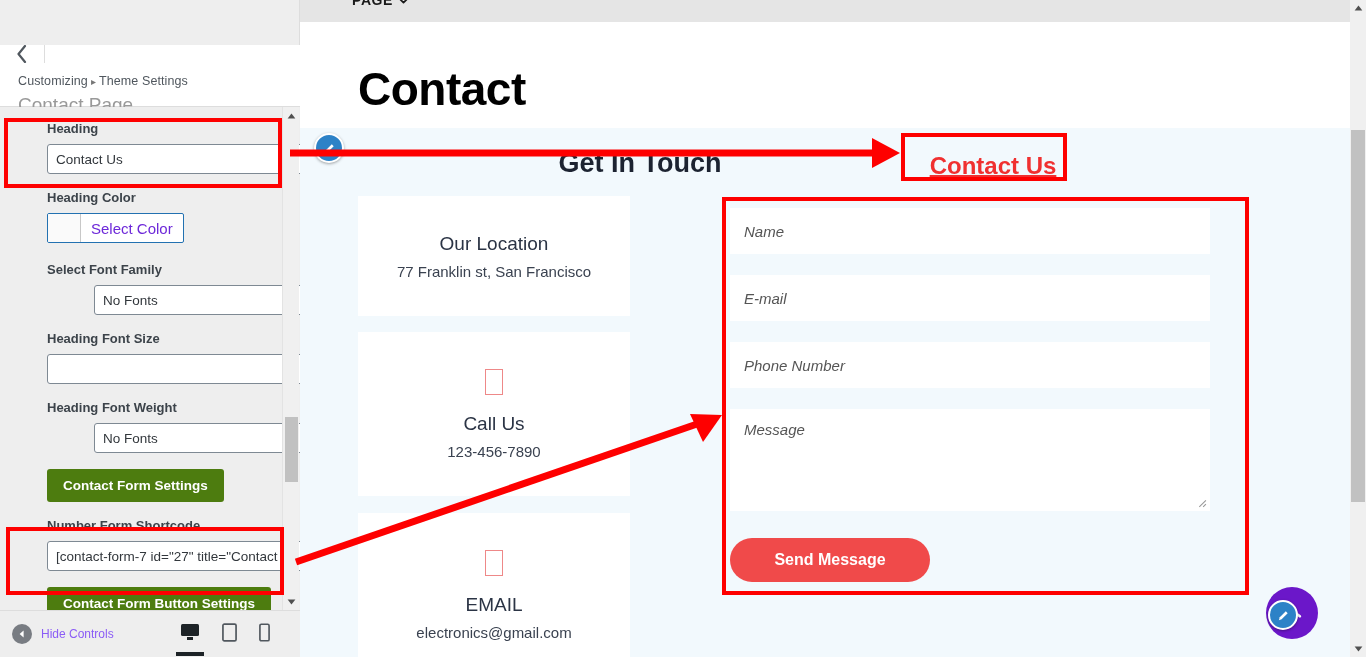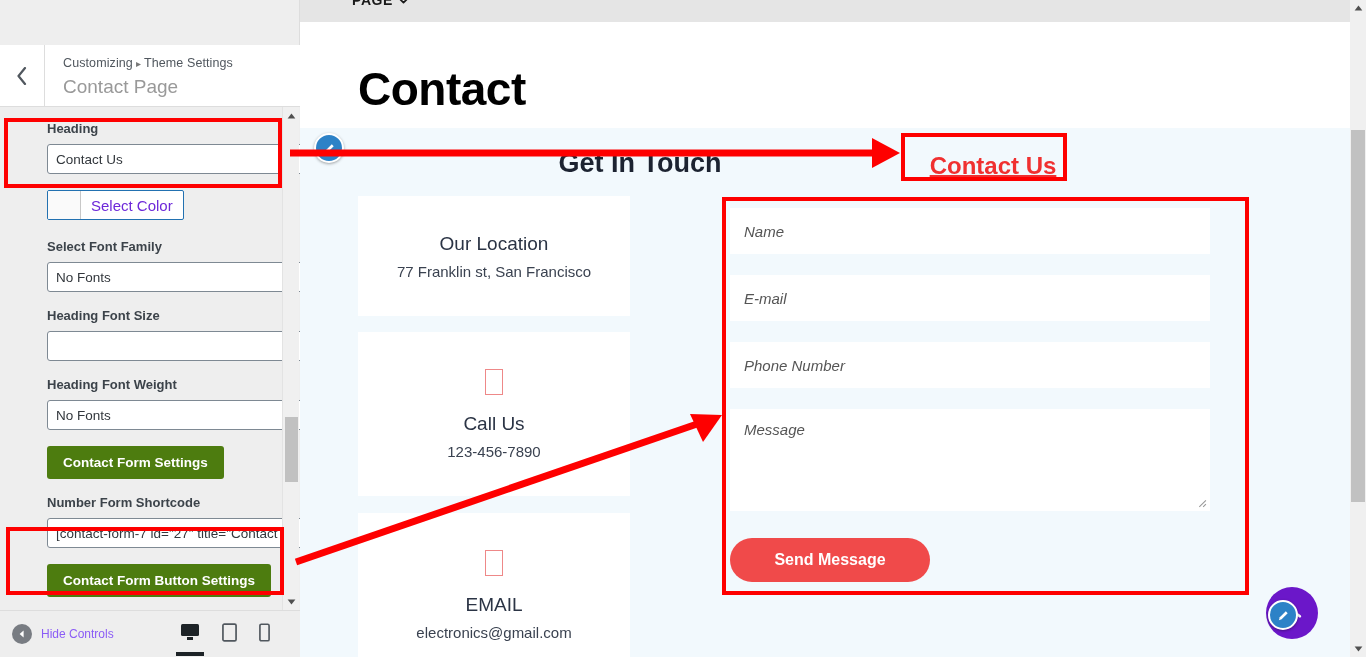--- a/index.html
+++ b/index.html
@@ -31,21 +31,21 @@
   .cz-spacer { flex: 1; }
   .cz-published {
     margin-right: 10px; padding: 6px 14px; font-size: 13px;
     color: #a7aaad; background: #f6f7f7; border: 1px solid #dcdcde;
     border-radius: 3px; cursor: default; font-family: "Liberation Sans", sans-serif;
   }
 
   .cz-header {
     position: absolute; left: 0; top: 45px; width: 300px; height: 62px;
     background: #fff; border-bottom: 1px solid #ddd;
-    display: flex; align-items: stretch;
+    display: flex; align-items: stretch; flex-direction: column;
   }
   .cz-back {
     width: 45px; display: flex; align-items: center; justify-content: center;
     border-right: 1px solid #ddd; cursor: pointer; background: #fff;
   }
   .cz-back svg { width: 12px; height: 18px; }
   .cz-titles { padding: 10px 0 0 18px; }
   .cz-breadcrumb {
     font-size: 12.5px; color: #50575e; line-height: 16px; letter-spacing: .1px;
   }
@@ -68,21 +68,21 @@
   }
   .ctl-text {
     width: 257px; height: 30px; padding: 3px 8px;
     border: 1px solid #7e8993; border-radius: 3px; background: #fff;
     font-size: 13.5px; color: #32373c; font-family: "Liberation Sans", sans-serif;
   }
   .ctl-select {
     width: 257px; height: 30px; padding: 3px 8px; padding-right: 26px;
     border: 1px solid #7e8993; border-radius: 3px; background: #fff;
     font-size: 13.5px; color: #32373c; appearance: none;
-    font-family: "Liberation Sans", sans-serif; cursor: pointer;
+    font-family: "Liberation Sans", sans-serif; cursor: pointer; margin-left: 47px;
   }
   .select-wrap { position: relative; width: 257px; }
   .select-wrap .chev {
     position: absolute; right: 9px; top: 10px; width: 11px; height: 7px;
     pointer-events: none;
   }
   .colorbtn {
     display: inline-flex; align-items: stretch; height: 30px;
     border: 1px solid #2271b1; border-radius: 2px; background: #fff;
     overflow: hidden; cursor: pointer;
@@ -262,20 +262,21 @@
 
     <div class="cz-body">
       <div class="cz-inner">
 
         <div class="ctl" style="padding-top:14px;">
           <label class="ctl-label">Heading</label>
           <input class="ctl-text" type="text" value="Contact Us" style="">
         </div>
 
         <div class="ctl">
+          <label class="ctl-label">Heading Color</label>
           <div class="colorbtn">
             <div class="swatch"></div>
             <div class="clabel">Select Color</div>
           </div>
         </div>
 
         <div class="ctl">
           <label class="ctl-label">Select Font Family</label>
           <div class="select-wrap">
             <select class="ctl-select">

